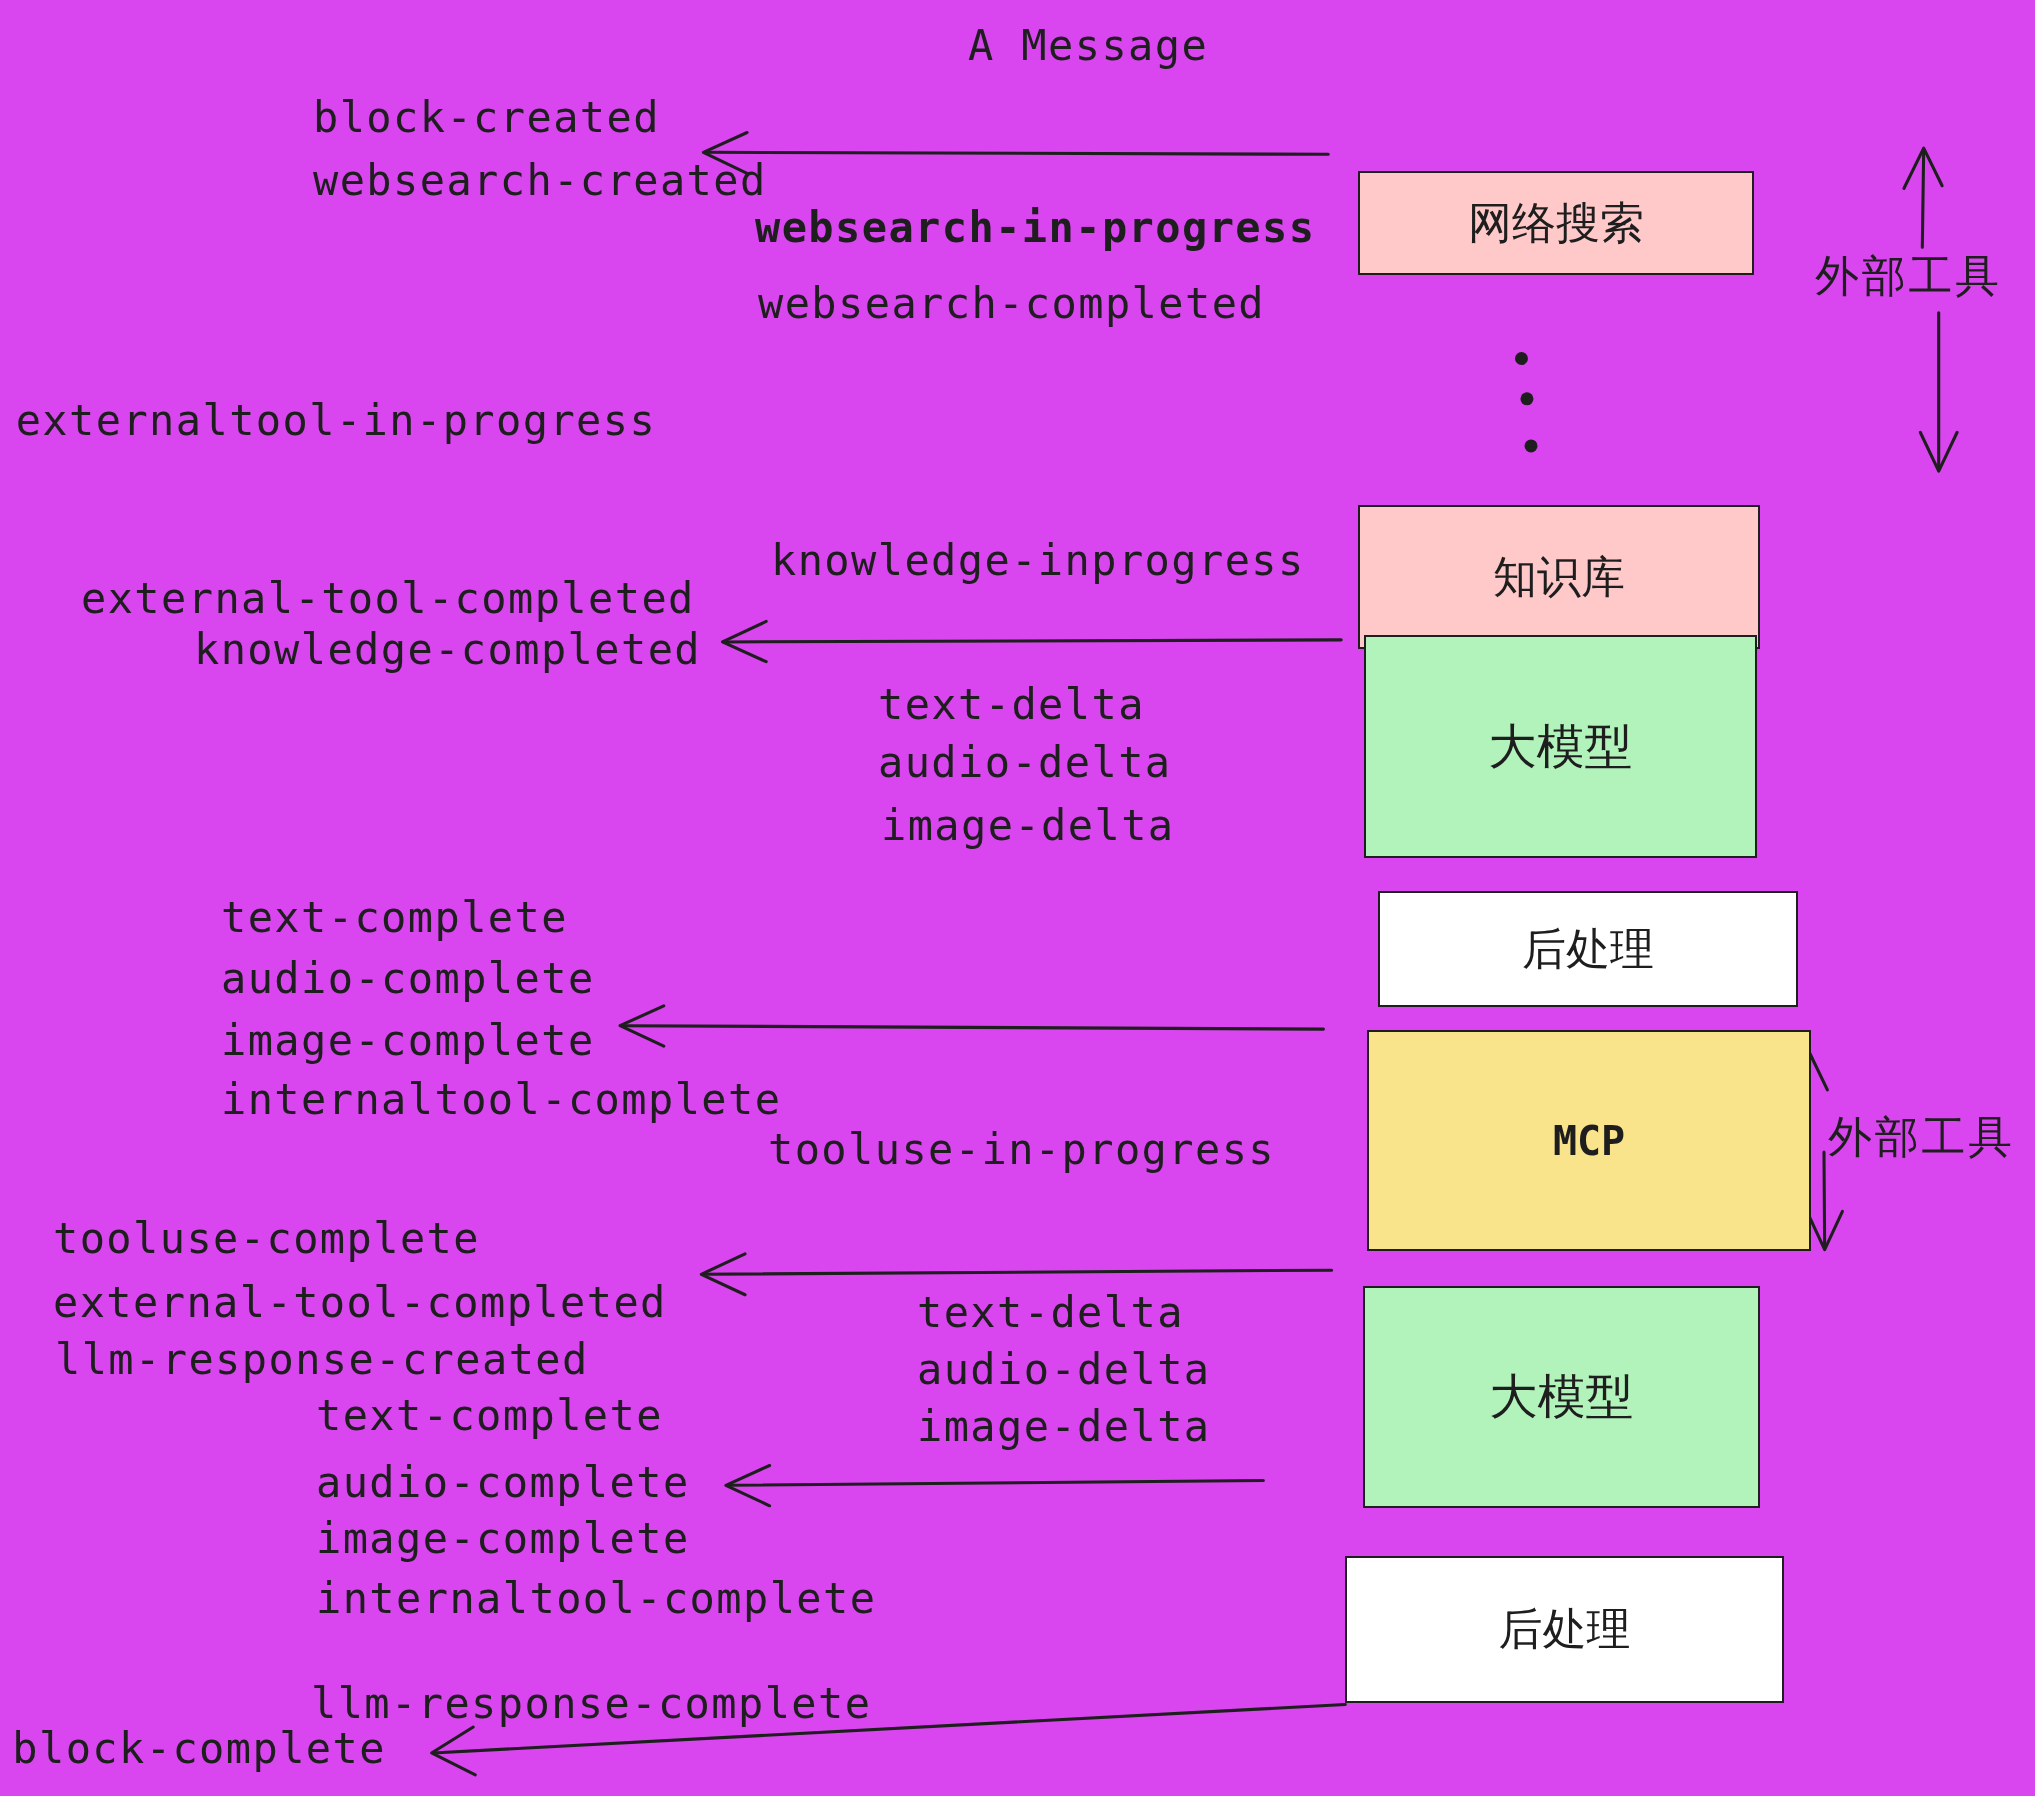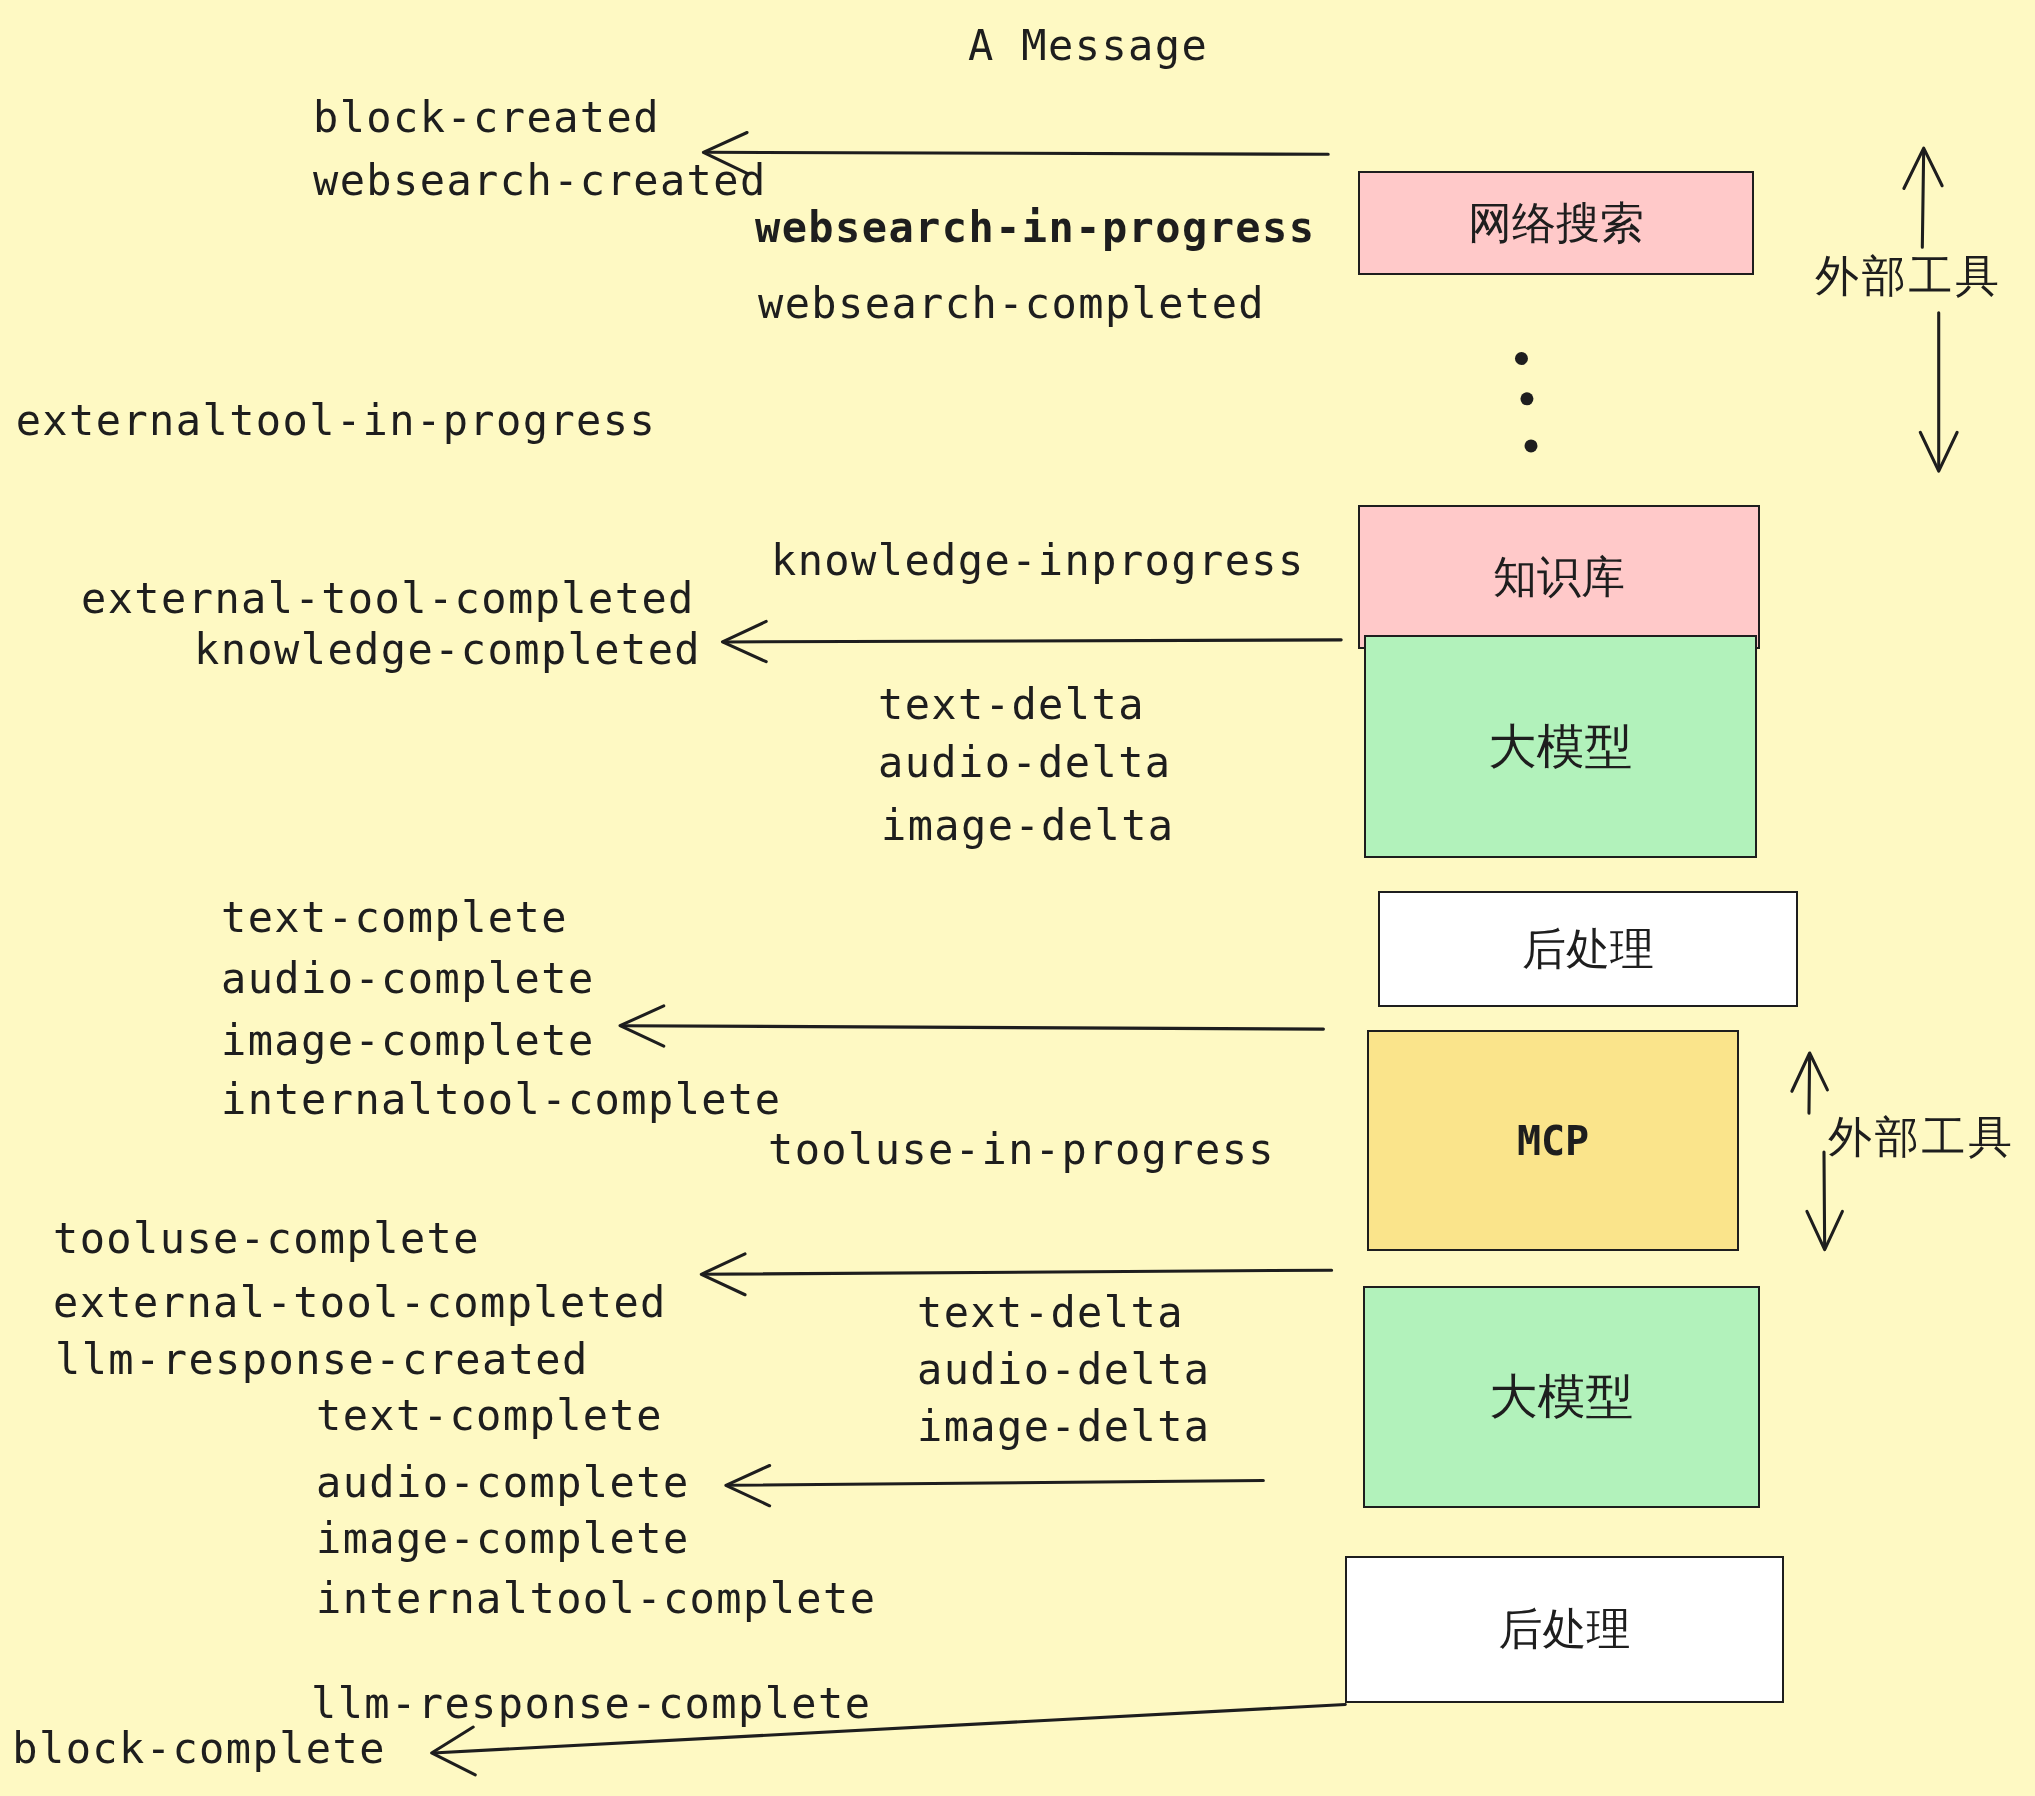--- a/index.html
+++ b/index.html
@@ -1,19 +1,19 @@
 <!DOCTYPE html>
 <html style="font-size:11px"><head>
 <meta charset="utf-8">
 <style>
   html,body{margin:0;padding:0;background:#ffffff;}
   #canvas{
     position:relative;
     width:2035px;height:1796px;
-    background:#fef9c3;
+    background:#d946ef;
     overflow:hidden;
     font-family:"DejaVu Sans Mono", monospace;
     color:#1e1e1e;
   }
   .event{
     position:absolute;
     font:42px/45px "DejaVu Sans Mono", monospace;
     letter-spacing:1.4px;
     white-space:nowrap;
     color:#1e1e1e;
@@ -119,21 +119,21 @@
   </div>
 
   <div class="box" style="left:1364px;top:635px;width:393px;height:223px;background:#b2f2bb;">
     <span class="label" style="font-size:48px;">大模型</span>
   </div>
 
   <div class="box" style="left:1378px;top:891px;width:420px;height:116px;background:#ffffff;">
     <span class="label">后处理</span>
   </div>
 
-  <div class="box" style="left:1367px;top:1030px;width:372px;height:221px;background:#fae48b;">
+  <div class="box" style="left:1367px;top:1030px;width:444px;height:221px;background:#fae48b;">
     <span class="label mono">MCP</span>
   </div>
 
   <div class="box" style="left:1363px;top:1286px;width:397px;height:222px;background:#b2f2bb;">
     <span class="label" style="font-size:48px;">大模型</span>
   </div>
 
   <div class="box" style="left:1345px;top:1556px;width:439px;height:147px;background:#ffffff;">
     <span class="label">后处理</span>
   </div>

